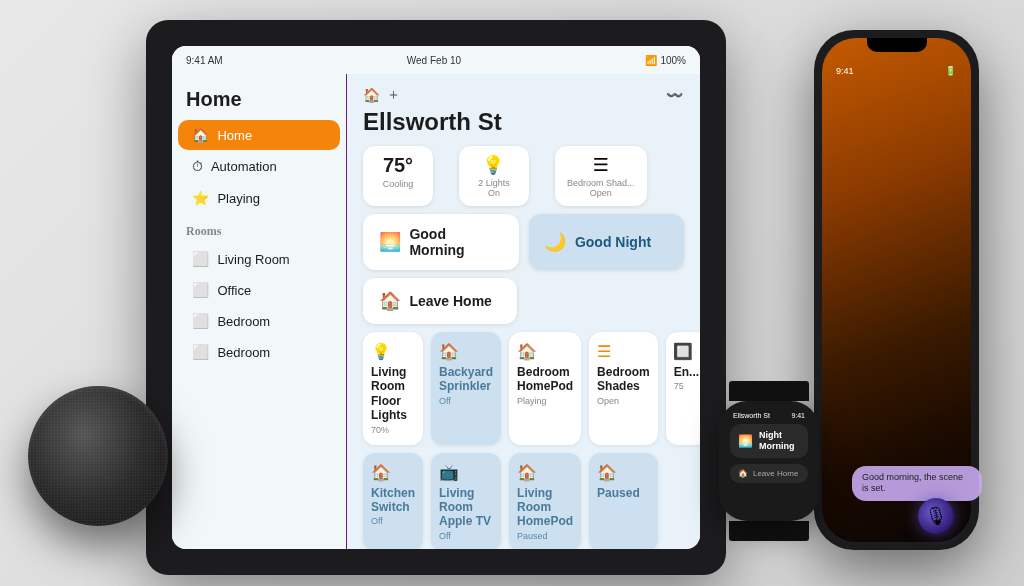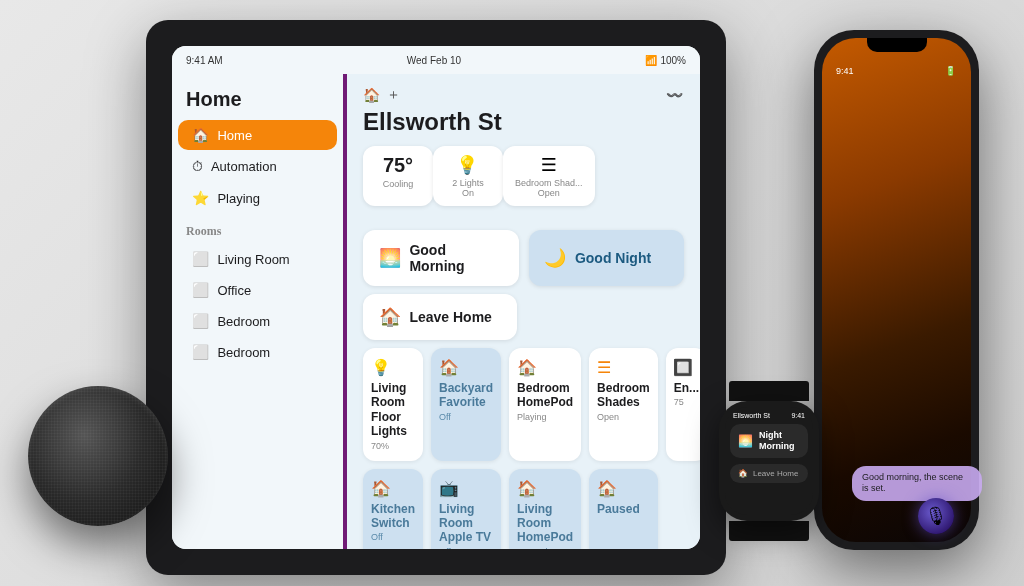--- a/index.html
+++ b/index.html
@@ -61,21 +61,21 @@
       flex: 1;
       overflow: hidden;
     }
 
     
     .sidebar {
       width: 175px;
       background: #f2f7fa;
       padding: 10px 0;
       flex-shrink: 0;
-      border-right: 4px solid #701a75;
+      border-right: 1px solid #701a75;
     }
 
     .sidebar-title {
       font-size: 20px;
       font-weight: 700;
       color: #1c1c1e;
       padding: 4px 14px 8px;
     }
 
     .sidebar-item {
@@ -118,22 +118,22 @@
     .main-title {
       font-size: 24px;
       font-weight: 700;
       color: #1c1c1e;
       margin-bottom: 10px;
     }
 
     
     .status-tiles {
       display: flex;
-      gap: 0;
-      margin-bottom: 24px;
+      gap: 26px;
+      margin-bottom: 8px;
     }
 
     .status-tile {
       background: white;
       border-radius: 12px;
       padding: 8px 12px;
       min-width: 70px;
       text-align: center;
       box-shadow: 0 1px 4px rgba(0,0,0,0.1);
     }
@@ -564,21 +564,21 @@
 
 
           <div class="accessories-grid">
             <div class="accessory-tile">
               <div class="acc-icon">💡</div>
               <div class="acc-name">Living Room Floor Lights</div>
               <div class="acc-status">70%</div>
             </div>
             <div class="accessory-tile off">
               <div class="acc-icon">🏠</div>
-              <div class="acc-name">Backyard Favorite</div>
+              <div class="acc-name">Backyard Sprinkler</div>
               <div class="acc-status">Off</div>
             </div>
             <div class="accessory-tile">
               <div class="acc-icon">🏠</div>
               <div class="acc-name">Bedroom HomePod</div>
               <div class="acc-status">Playing</div>
             </div>
             <div class="accessory-tile">
               <div class="acc-icon">☰</div>
               <div class="acc-name">Bedroom Shades</div>

